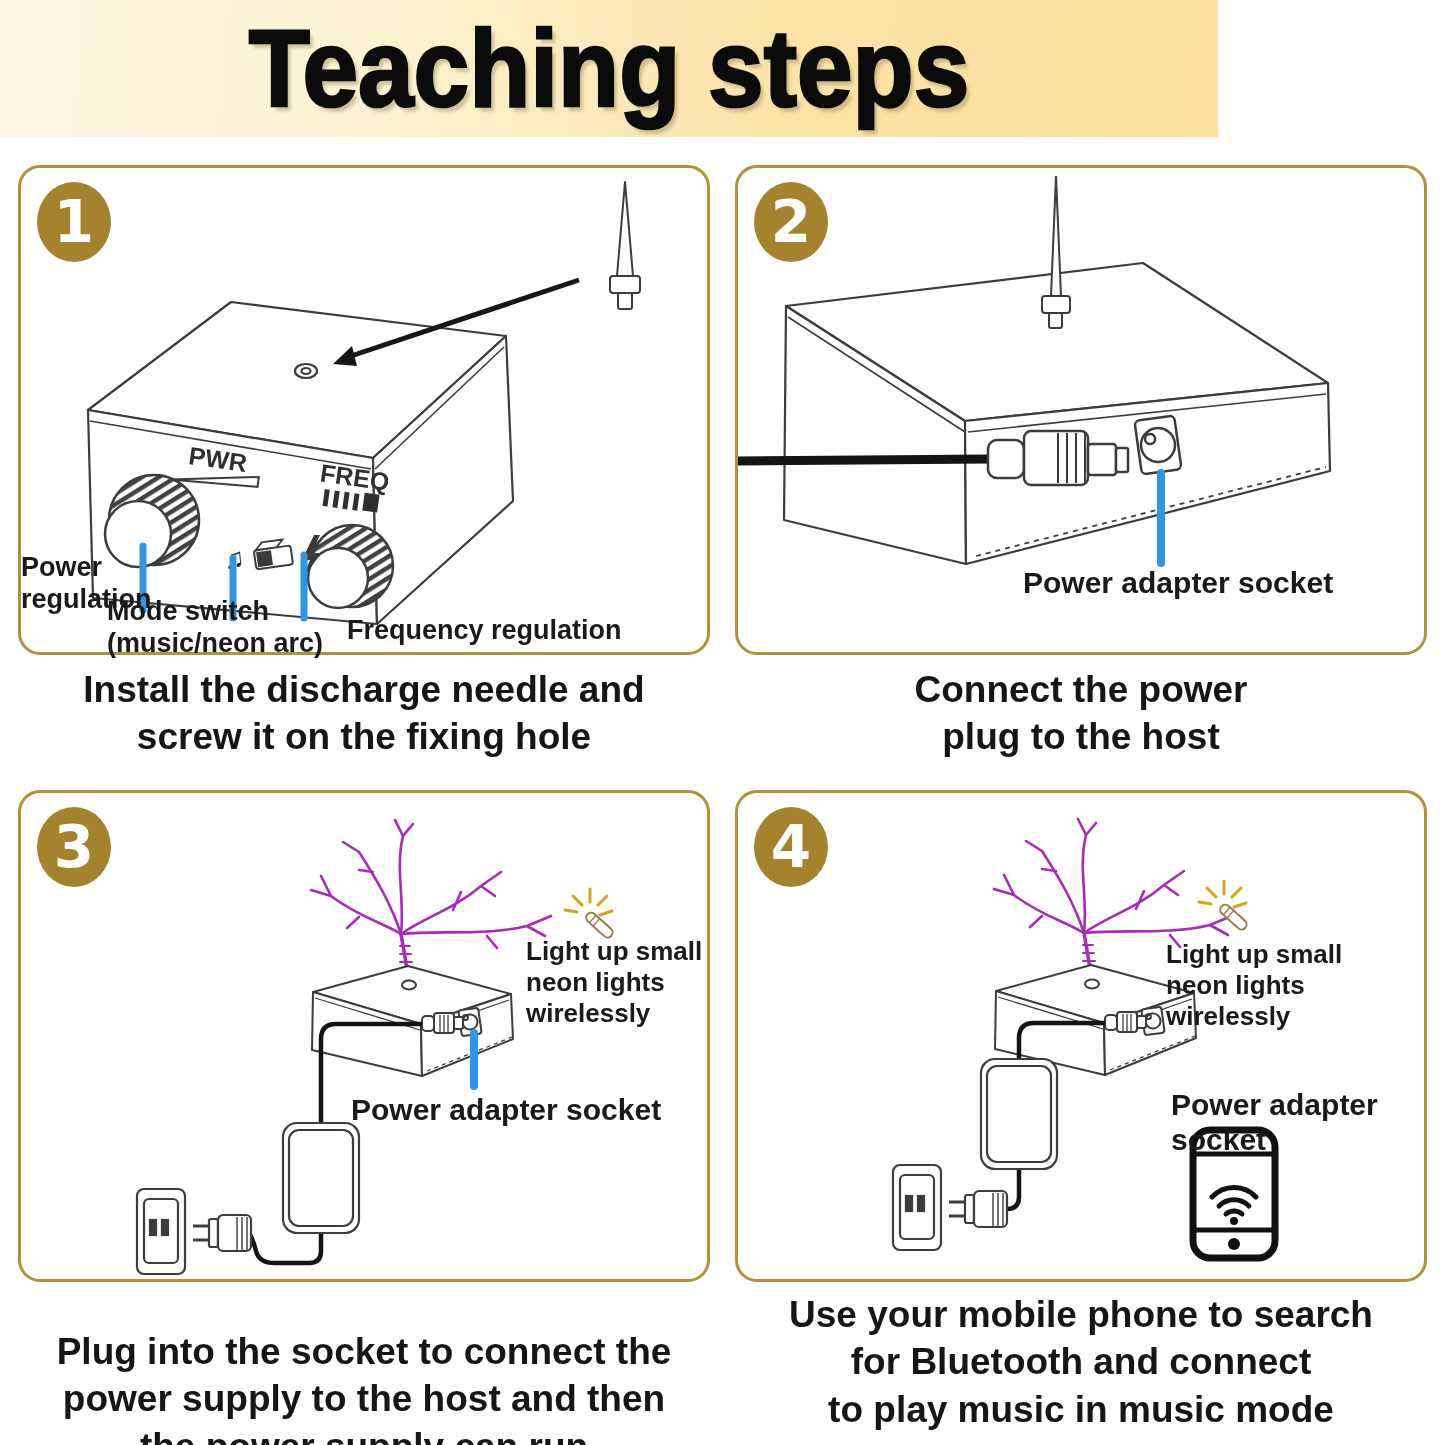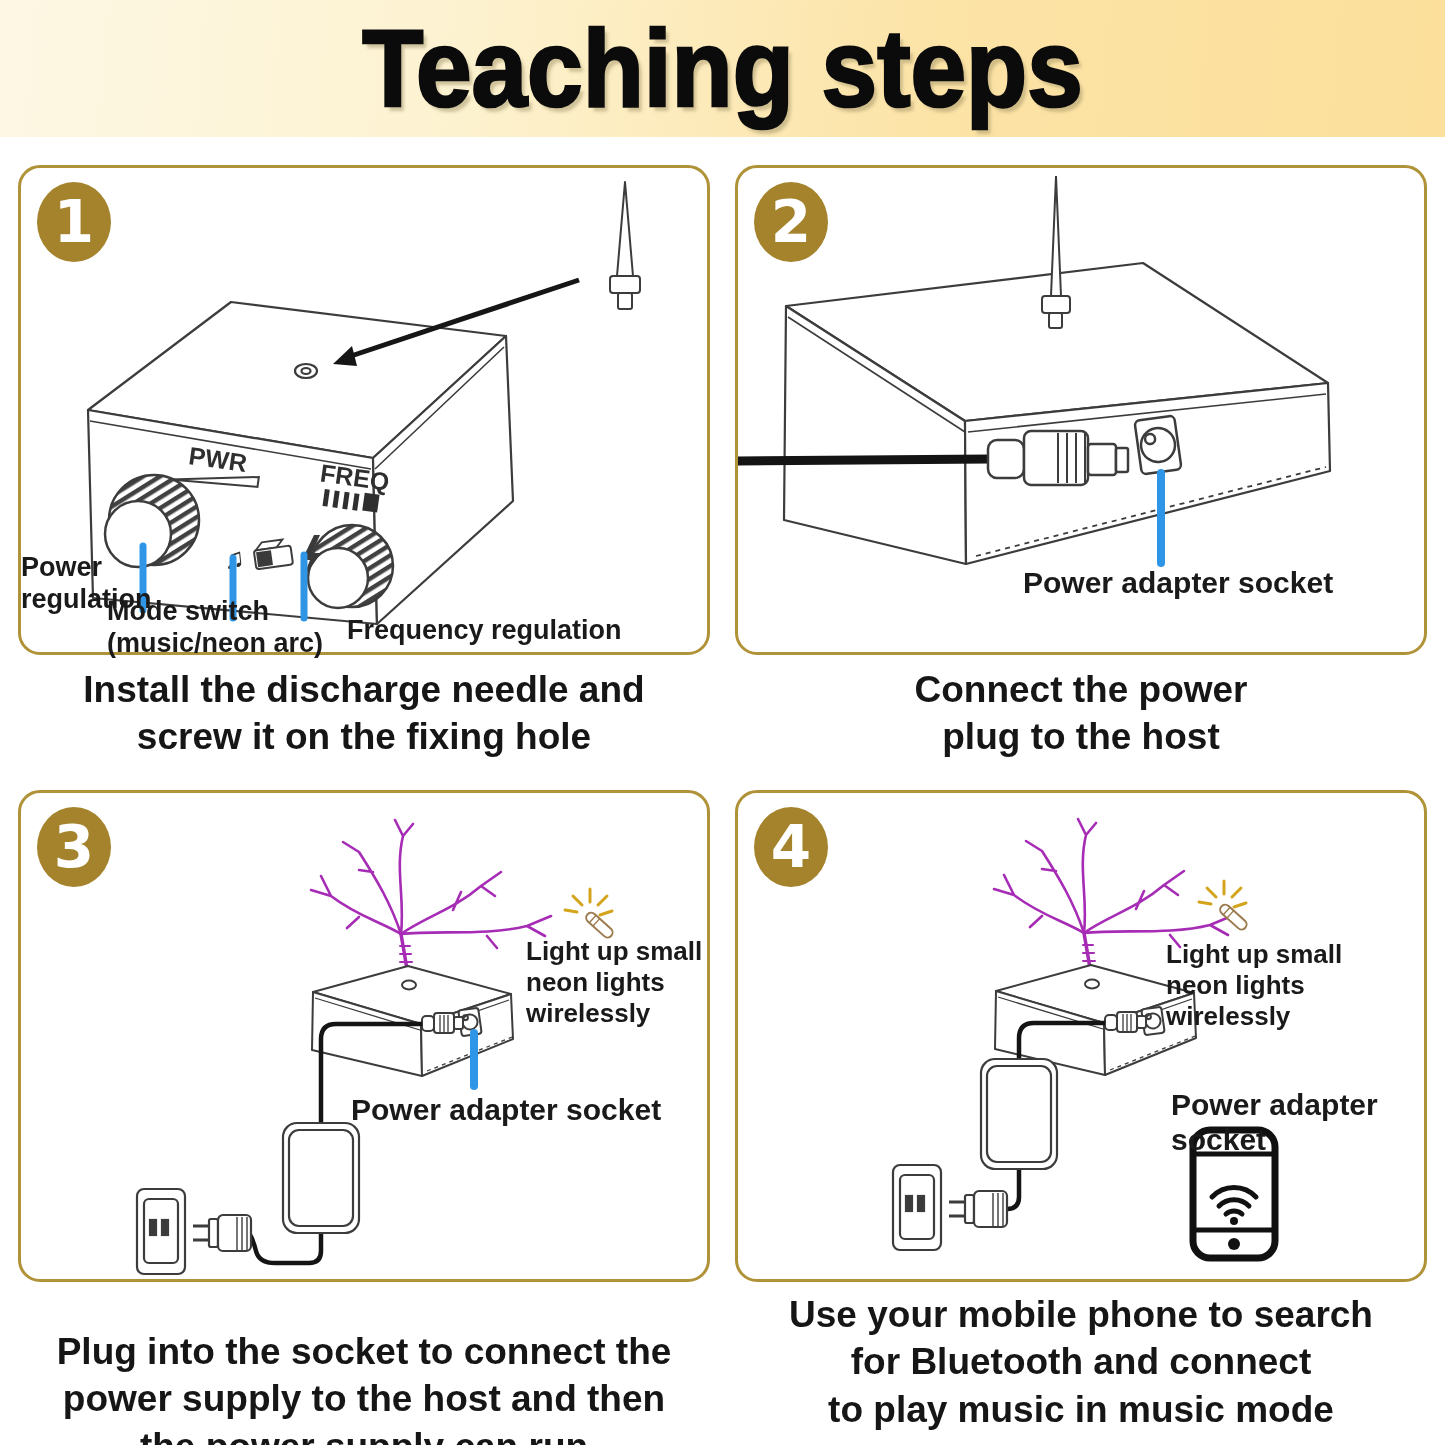--- a/index.html
+++ b/index.html
@@ -1,18 +1,18 @@
 <!DOCTYPE html>
 <html><head>
 <meta charset="utf-8">
 <style>
   html,body{margin:0;padding:0;background:#fff;}
   .page{position:relative;width:1445px;height:1445px;background:#fff;overflow:hidden;
         font-family:"Liberation Sans",sans-serif;color:#151515;}
-  .banner{position:absolute;left:0;top:0;width:1445px;height:137px;
+  .banner{position:absolute;left:0;top:0;width:1218px;height:137px;
           background:linear-gradient(95deg,#fdf7e4 0%,#fdf3d2 30%,#fce3a6 65%,#fbdf9b 100%);
           display:flex;align-items:center;justify-content:center;}
   .title{font-size:100px;font-weight:900;color:#0b0b0b;letter-spacing:0;
          transform:scaleY(1.10);-webkit-text-stroke:2.5px #0b0b0b;
          text-shadow:4px 4px 3px rgba(150,138,95,.45);}
   .panel{position:absolute;box-sizing:border-box;border:3px solid #b09238;border-radius:22px;background:#fff;}
   .p1{left:18px;top:165px;width:692px;height:490px;}
   .p2{left:735px;top:165px;width:692px;height:490px;}
   .p3{left:18px;top:790px;width:692px;height:492px;}
   .p4{left:735px;top:790px;width:692px;height:492px;}

